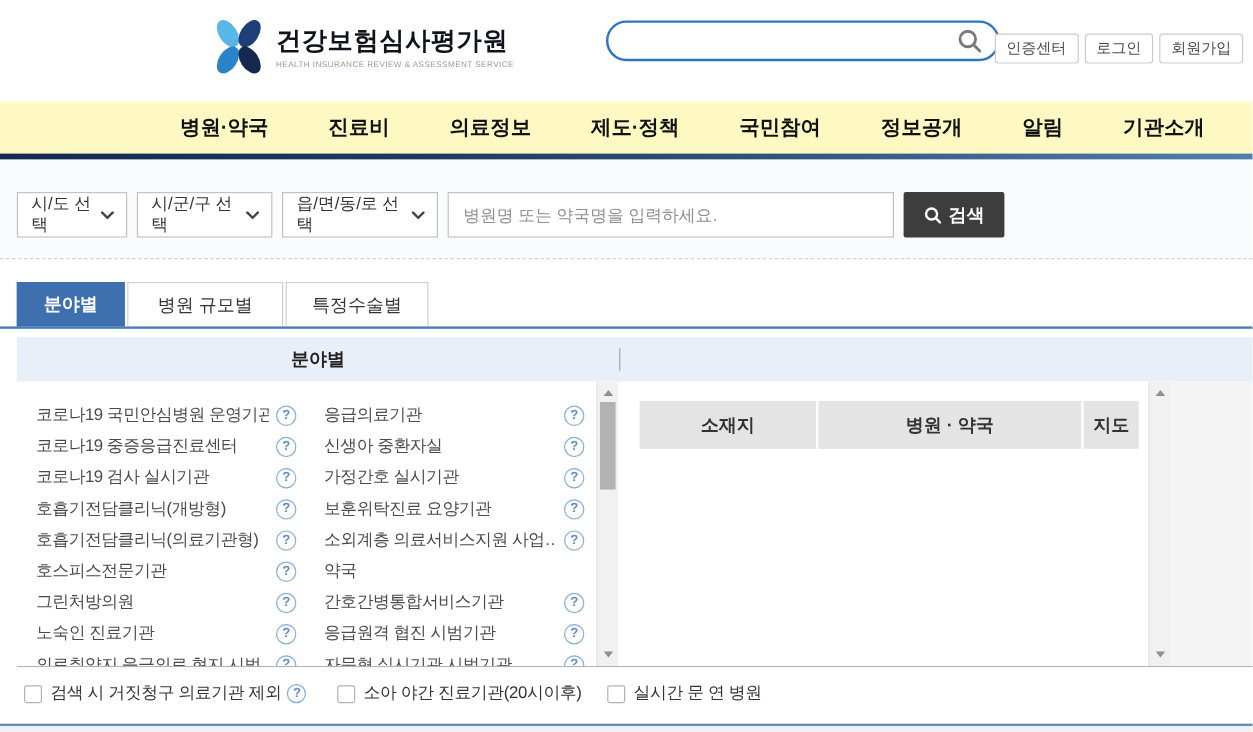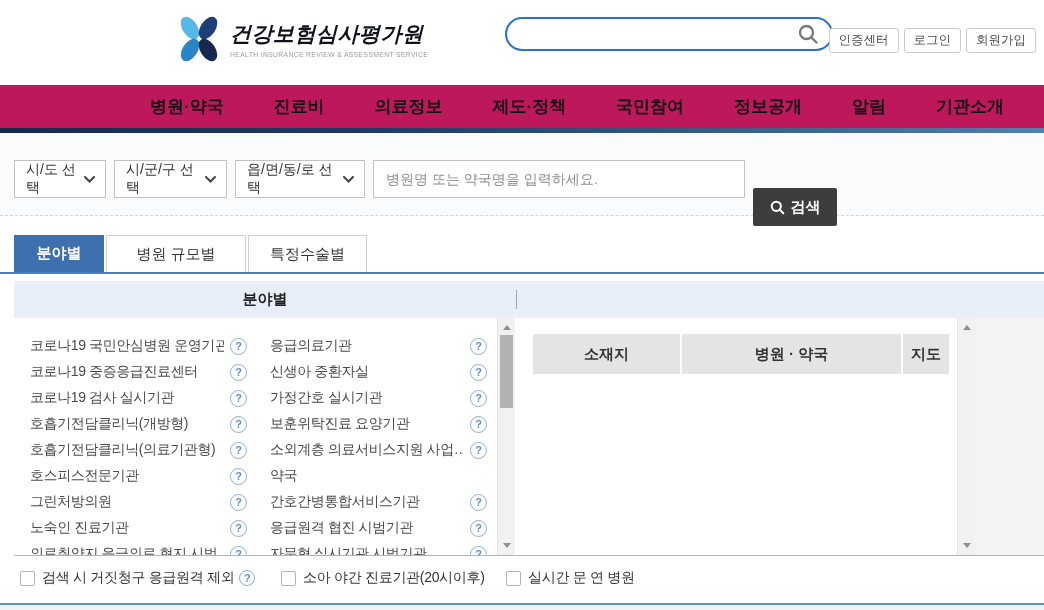--- a/index.html
+++ b/index.html
@@ -4,53 +4,53 @@
 <style>
   * { margin:0; padding:0; box-sizing:border-box; }
   html,body { background:#fff; }
   body { font-family:"Liberation Sans", sans-serif; color:#333; }
   .page { position:relative; width:1044px; height:610px; background:#fff; overflow:hidden; }
 
   
   .header { position:absolute; left:0; top:0; width:1044px; height:85px; background:#fff; }
   .logo { position:absolute; left:177px; top:16px; display:flex; align-items:center; cursor:pointer; }
   .logo-txt { margin-left:9px; }
-  .logo-title { font-size:21px; font-weight:bold; color:#10131c; letter-spacing:0.5px;font-style:italic; }
+  .logo-title { font-size:21px; font-weight:bold; color:#10131c; letter-spacing:0.5px; }
   .logo-sub { font-size:6.8px; color:#9a9a9a; letter-spacing:0.35px; margin-top:3px; }
   .search-pill { position:absolute; left:505px; top:17px; width:328px; height:34px; border:2px solid #2e74c4;
     border-radius:17px; background:#fff; display:flex; align-items:center; }
   .search-pill input { flex:1; border:none; outline:none; height:26px; margin:0 8px 0 16px; font-size:14px; background:transparent; }
   .pill-mag { margin-right:12px; cursor:pointer; display:flex; }
   .header-actions { position:absolute; right:8px; top:28px; display:flex; gap:5px; }
   .hd-btn { background:#fff; border:1px solid #cccccc; border-radius:3px; color:#4a4a4a; font-size:12.5px;
     padding:5px 9px; line-height:1; cursor:pointer; font-family:inherit; }
 
   
-  .nav { position:absolute; left:0; top:85px; width:1044px; height:43px; background:#be185d; }
+  .nav { position:absolute; left:0; top:85px; width:1044px; height:43px; background:#fef9c3; }
   .nav-inner { position:absolute; left:150px; right:40px; top:0; height:43px; display:flex; justify-content:space-between; align-items:center; }
   .nav-item { font-size:17px; font-weight:bold; color:#111; cursor:pointer; white-space:nowrap; }
   .nav-underline { position:absolute; left:0; top:128px; width:1044px; height:5px;
     background:linear-gradient(to right,#15294d 0%,#1e3a61 35%,#35577f 65%,#527fab 100%); }
 
   
   .filter-sec { position:absolute; left:0; top:133px; width:1044px; height:83px; background:#fafbfc; border-bottom:1px dashed #d4d4d4; }
   .filter-row { position:absolute; left:14px; top:27px; display:flex; }
   .sel { height:38px; background:#fff; border:1px solid #c2c2c2; display:flex; align-items:center; justify-content:space-between;
     padding:0 10px 0 11px; font-size:14px; color:#333; margin-right:8px; cursor:pointer; }
   .sel-sido { width:92px; } .sel-sigungu { width:113px; } .sel-dong { width:130px; }
   .kw-input { width:372px; height:38px; border:1px solid #c2c2c2; padding:0 12px; font-size:14px; color:#333; margin-right:8px; outline:none; font-family:inherit; }
   .kw-input::placeholder { color:#8e8e8e; }
   .search-btn { width:84px; height:38px; background:#3d3d3d; border:none; border-radius:2px; color:#fff; font-size:15px; font-weight:bold;
-    display:flex; align-items:center; justify-content:center; gap:6px; cursor:pointer; font-family:inherit;margin-top:28px; }
+    display:flex; align-items:center; justify-content:center; gap:6px; cursor:pointer; font-family:inherit; }
 
   
   .tabs { position:absolute; left:14px; top:235px; display:flex; }
   .tab { height:37px; display:flex; align-items:center; justify-content:center; font-size:15px; cursor:pointer;
     background:#fff; border:1px solid #cfcfcf; border-bottom:none; color:#333; margin-right:2px; font-weight:500; }
-  .tab-0 { width:90px; } .tab-1 { width:140px; } .tab-2 { width:119px; }
+  .tab-0 { width:90px; } .tab-1 { width:130px; } .tab-2 { width:119px; }
   .tab.active { background:#3e6fae; border:1px solid #3e6fae; color:#fff; font-weight:bold; }
   .tab-underline { position:absolute; left:0; top:272px; width:1044px; height:2px; background:#4d7cb5; }
 
   
   .section-bar { position:absolute; left:14px; top:281px; width:1030px; height:37px; background:#e8eff8; }
   .section-title { position:absolute; left:0; top:0; width:502px; height:37px; display:flex; align-items:center; justify-content:center;
     font-size:15px; font-weight:bold; color:#222; }
   .section-divider { position:absolute; left:502px; top:9px; width:1px; height:19px; background:#9fa6b2; }
 
   
@@ -302,21 +302,21 @@
       <div class="tri-down"></div>
     </div>
     <div class="right-gray"></div>
   </div>
 
   <div class="panel-bottom-line"></div>
 
   <div class="footer-filters">
     <div class="chk-item chk-1">
       <input type="checkbox" class="chk-box" style="">
-      <span class="chk-label">검색 시 거짓청구 응급원격 제외</span>
+      <span class="chk-label">검색 시 거짓청구 의료기관 제외</span>
       <span class="help-ic">?</span>
     </div>
     <div class="chk-item chk-2">
       <input type="checkbox" class="chk-box" style="">
       <span class="chk-label">소아 야간 진료기관(20시이후)</span>
     </div>
     <div class="chk-item chk-3">
       <input type="checkbox" class="chk-box" style="">
       <span class="chk-label">실시간 문 연 병원</span>
     </div>

